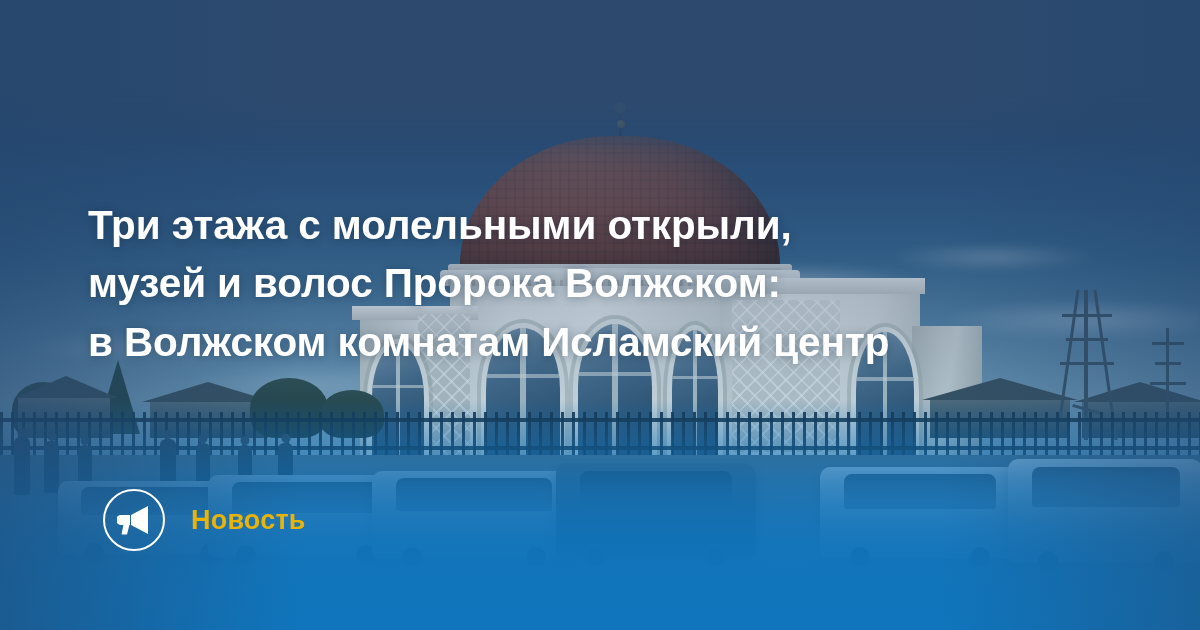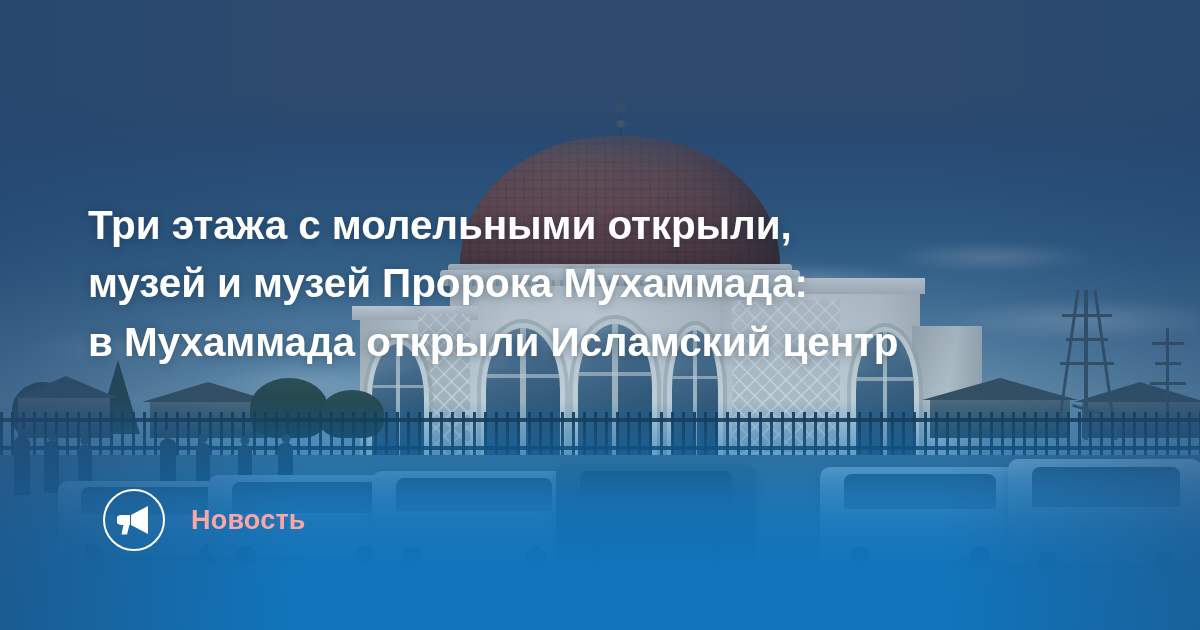--- a/index.html
+++ b/index.html
@@ -280,21 +280,21 @@
     display:flex;align-items:center;gap:26px;
   }
   .badge-circle{
     width:62px;height:62px;border-radius:50%;
     border:2.5px solid #ffffff;
     display:flex;align-items:center;justify-content:center;
     flex:0 0 auto;
   }
   .badge-circle svg{display:block;}
   .badge-label{
-    color:#fca5a5;font-size:27px;font-weight:700;line-height:1;
+    color:#eab308;font-size:27px;font-weight:700;line-height:1;
     letter-spacing:.2px;
   }
 </style>
 </head>
 <body>
 
 <div class="card">
 
   <div class="photo">
 
@@ -410,22 +410,22 @@
     <div class="tint-blue-bottom"></div>
     <div class="tint-left"></div>
     <div class="tint-right"></div>
   </div>
 
   <div class="content">
 
 
     <div class="headline">
       <span class="ln">Три этажа с молельными открыли,</span>
-      <span class="ln">музей и музей Пророка Мухаммада:</span>
-      <span class="ln">в Мухаммада открыли Исламский центр</span>
+      <span class="ln">музей и волос Пророка Волжском:</span>
+      <span class="ln">в Волжском комнатам Исламский центр</span>
     </div>
 
     <div class="badge">
       <span class="badge-circle">
         <svg width="34" height="30" viewBox="0 0 34 30" aria-hidden="true">
           <path fill="#ffffff" d="M31 1 L14 10 L14 20 L31 29 Z"></path>
           <path fill="#ffffff" d="M4 10 L13 10 L13 20 L4 20 A5 5 0 0 1 4 10 Z"></path>
           <path fill="#ffffff" d="M6.5 19.5 L12.5 19.5 L10 29.5 L4.5 29.5 Z"></path>
         </svg>
       </span>

